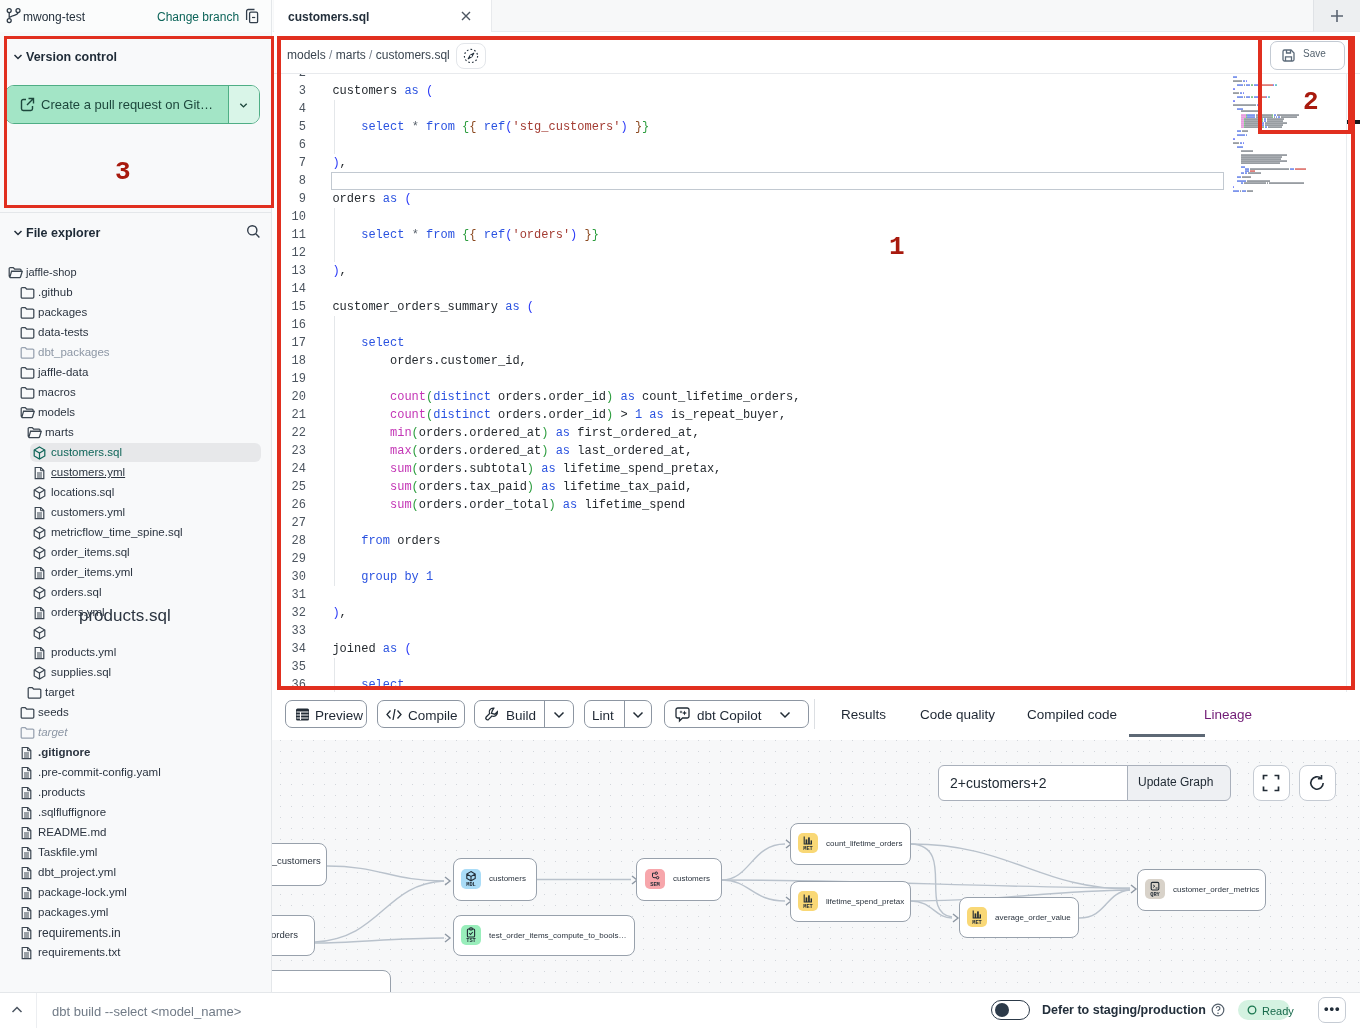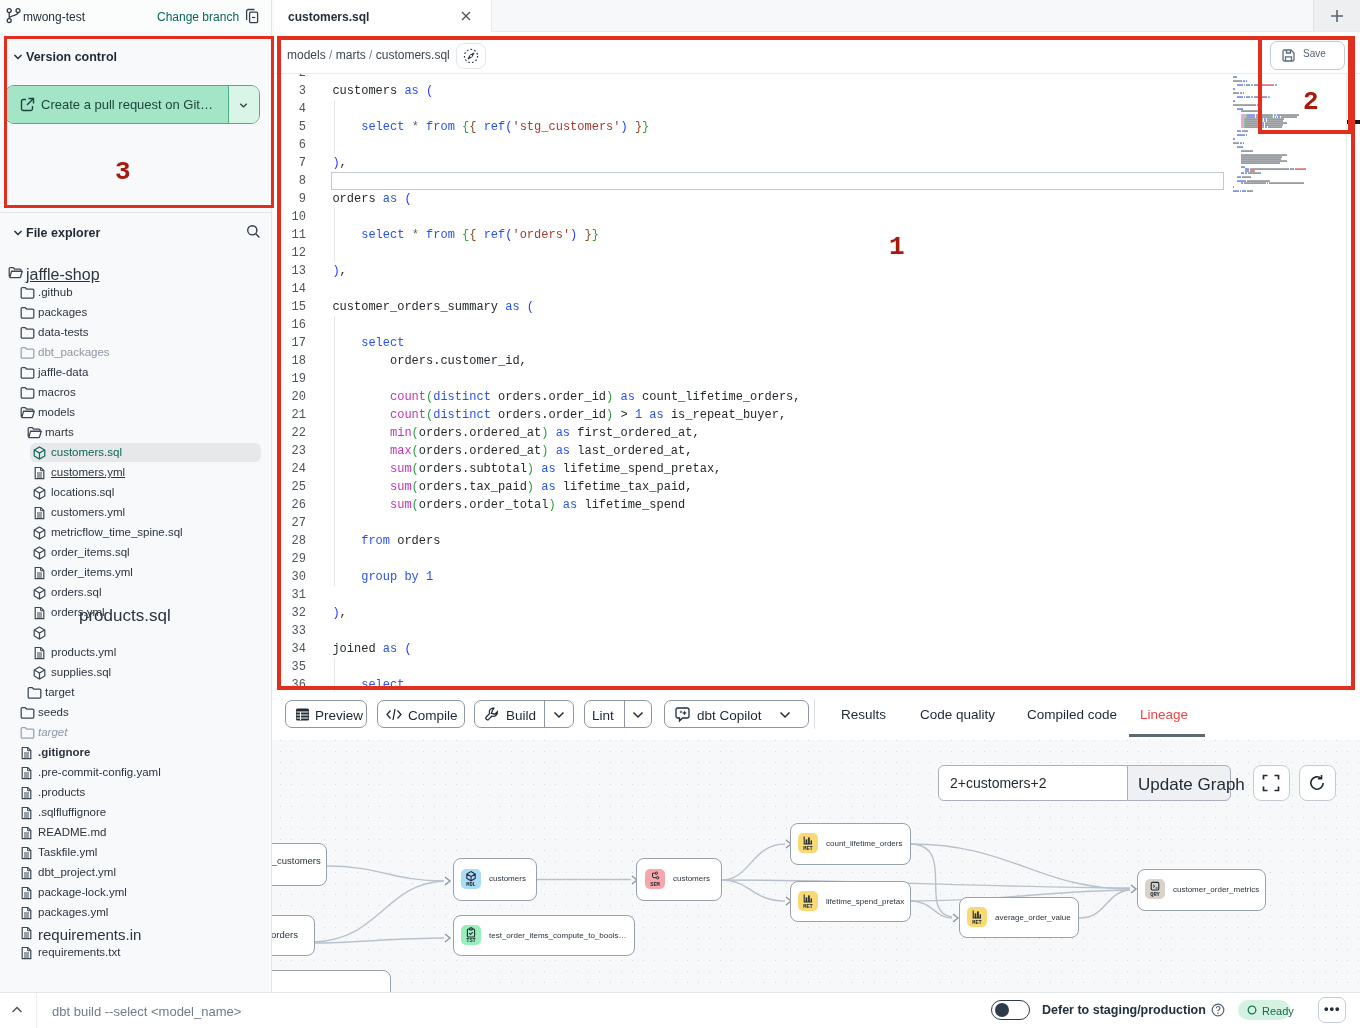--- a/index.html
+++ b/index.html
@@ -68,21 +68,21 @@
 <div class="abs" style="left:26px;top:226px;font-size:12.5px;font-weight:bold;color:#1e2a36;">File explorer</div>
 <svg class="abs" style="left:246px;top:224px" width="15" height="15" viewBox="0 0 15 15">
     <circle cx="6.3" cy="6.3" r="4.6" fill="none" stroke="#333e4b" stroke-width="1.4"></circle>
     <path d="M9.8 9.8 L13.4 13.4" stroke="#333e4b" stroke-width="1.4"></path>
   </svg>
 
 <div id="tree" class="abs" style="left:0;top:262px;width:271px;height:700px;">
     <svg class="abs" style="left:8px;top:4px" width="15" height="13" viewBox="0 0 15 13">
       <path d="M1.2 2.6 A1.1 1.1 0 0 1 2.3 1.5 H5.2 L6.6 3 H12 A1.1 1.1 0 0 1 13.1 4.1 V5 H3.6 L1.9 11 H2 A1 1 0 0 1 1.2 10.2 Z M3.9 5.4 H14.2 L12.6 10.8 A1.1 1.1 0 0 1 11.5 11.6 H2.3 A1.1 1.1 0 0 1 1.6 11.2" fill="none" stroke="#3b4651" stroke-width="1.25"></path>
     </svg>
-<div class="abs" style="left:26px;top:4px;font-size:16px;color:#2b3440;text-decoration:underline;">jaffle-shop</div>
+<div class="abs" style="left:26px;top:4px;font-size:11px;color:#2b3440;">jaffle-shop</div>
 <svg class="abs" style="left:20px;top:24px" width="15" height="13" viewBox="0 0 15 13">
       <path d="M1.2 11 V2.6 A1.1 1.1 0 0 1 2.3 1.5 H5.2 L6.6 3 H12.7 A1.1 1.1 0 0 1 13.8 4.1 V11 A1.1 1.1 0 0 1 12.7 12.1 H2.3 A1.1 1.1 0 0 1 1.2 11 Z" fill="none" stroke="#3b4651" stroke-width="1.25"></path>
     </svg>
 <div class="abs" style="left:38px;top:24px;font-size:11.5px;color:#2b3440;">.github</div>
 <svg class="abs" style="left:20px;top:44px" width="15" height="13" viewBox="0 0 15 13">
       <path d="M1.2 11 V2.6 A1.1 1.1 0 0 1 2.3 1.5 H5.2 L6.6 3 H12.7 A1.1 1.1 0 0 1 13.8 4.1 V11 A1.1 1.1 0 0 1 12.7 12.1 H2.3 A1.1 1.1 0 0 1 1.2 11 Z" fill="none" stroke="#3b4651" stroke-width="1.25"></path>
     </svg>
 <div class="abs" style="left:38px;top:44px;font-size:11.5px;color:#2b3440;">packages</div>
 <svg class="abs" style="left:20px;top:64px" width="15" height="13" viewBox="0 0 15 13">
       <path d="M1.2 11 V2.6 A1.1 1.1 0 0 1 2.3 1.5 H5.2 L6.6 3 H12.7 A1.1 1.1 0 0 1 13.8 4.1 V11 A1.1 1.1 0 0 1 12.7 12.1 H2.3 A1.1 1.1 0 0 1 1.2 11 Z" fill="none" stroke="#3b4651" stroke-width="1.25"></path>
@@ -238,21 +238,21 @@
       <path d="M2.2 1.5 H7.8 L10.8 4.5 V12.6 H2.2 Z" fill="none" stroke="#3b4651" stroke-width="1.2"></path>
       <path d="M7.6 1.7 V4.7 H10.6" fill="none" stroke="#3b4651" stroke-width="1"></path>
       <path d="M4 7 H9 M4 9 H9 M4 11 H9" stroke="#3b4651" stroke-width="1"></path>
     </svg>
 <div class="abs" style="left:38px;top:644px;font-size:11.5px;color:#2b3440;">packages.yml</div>
 <svg class="abs" style="left:20px;top:664px" width="13" height="14" viewBox="0 0 13 14">
       <path d="M2.2 1.5 H7.8 L10.8 4.5 V12.6 H2.2 Z" fill="none" stroke="#3b4651" stroke-width="1.2"></path>
       <path d="M7.6 1.7 V4.7 H10.6" fill="none" stroke="#3b4651" stroke-width="1"></path>
       <path d="M4 7 H9 M4 9 H9 M4 11 H9" stroke="#3b4651" stroke-width="1"></path>
     </svg>
-<div class="abs" style="left:38px;top:664px;font-size:15px;color:#2b3440;">requirements.in</div>
+<div class="abs" style="left:38px;top:664px;font-size:12px;color:#2b3440;">requirements.in</div>
 <svg class="abs" style="left:20px;top:684px" width="13" height="14" viewBox="0 0 13 14">
       <path d="M2.2 1.5 H7.8 L10.8 4.5 V12.6 H2.2 Z" fill="none" stroke="#3b4651" stroke-width="1.2"></path>
       <path d="M7.6 1.7 V4.7 H10.6" fill="none" stroke="#3b4651" stroke-width="1"></path>
       <path d="M4 7 H9 M4 9 H9 M4 11 H9" stroke="#3b4651" stroke-width="1"></path>
     </svg>
 <div class="abs" style="left:38px;top:684px;font-size:11.5px;color:#2b3440;">requirements.txt</div>
   </div>
 
 <div class="abs" style="left:272px;top:32px;width:1088px;height:42px;background:#fff;border-bottom:1px solid #e8eaed;"></div>
 <div class="abs" style="left:287px;top:48px;font-size:12px;color:#3a4550;">models <span style="color:#7b8591">/</span> marts <span style="color:#7b8591">/</span> customers.sql</div>
@@ -435,21 +435,21 @@
     <path d="M7 4.2 l.5 1.2 l1.2 .5 l-1.2 .5 l-.5 1.2 l-.5 -1.2 l-1.2 -.5 l1.2 -.5 Z" fill="#222c36"></path>
   </svg>
 <div class="abs" style="left:697px;top:708px;font-size:13.5px;color:#1e2733;">dbt Copilot</div>
 <svg class="abs" style="left:779px;top:710px" width="12" height="10" viewBox="0 0 12 10">
     <path d="M1.5 2.5 L6 7 L10.5 2.5" fill="none" stroke="#222c36" stroke-width="1.5"></path>
   </svg>
 <div class="abs" style="left:814px;top:699px;width:1px;height:30px;background:#dcdfe3;"></div>
 <div class="abs" style="left:841px;top:707px;font-size:13.5px;color:#1e2733;">Results</div>
 <div class="abs" style="left:920px;top:707px;font-size:13.5px;color:#1e2733;">Code quality</div>
 <div class="abs" style="left:1027px;top:707px;font-size:13.5px;color:#1e2733;">Compiled code</div>
-<div class="abs" style="left:1140px;top:707px;font-size:13.5px;color:#ef4444;text-align:center;">Lineage</div>
+<div class="abs" style="left:1204px;top:707px;font-size:13.5px;color:#701a75;text-align:center;">Lineage</div>
 <div class="abs" style="left:1129px;top:734px;width:76px;height:2.5px;background:#5d6875;"></div>
 
 <div id="lineage" class="abs" style="left:272px;top:740px;width:1088px;height:252px;background:#f7f8f9;background-image:radial-gradient(circle, #d2d6db 0.8px, transparent 1px);background-size:11px 11px;background-position:3px 6px;overflow:hidden;">
 <svg class="abs" style="left:0;top:0" width="1088" height="252" viewBox="0 0 1088 252">
 <g fill="none" stroke="#b9c2cc" stroke-width="1.4">
 <path d="M55,126 C108,126 120,141 172,141"></path>
 <path d="M43,203 C80,203 125,198 172,198"></path>
 <path d="M43,202 C110,198 112,144 172,141"></path>
 <path d="M265,139.5 L359,139.5"></path>
 <path d="M450,140 C478,140 480,104 513,104"></path>
@@ -535,21 +535,21 @@
 <div class="abs" style="left:873px;top:139px;width:20px;height:20px;background:#d8d2c9;border-radius:5px;"></div>
     <svg class="abs" style="left:873px;top:139px" width="20" height="20" viewBox="0 0 20 20">
       <rect x="6.2" y="3.4" width="7.6" height="7.6" rx="1.2" fill="none" stroke="#222c36" stroke-width="1.1"></rect>
       <path d="M8.2 6 l1.6 1.2 l-1.6 1.2 M10.6 9 h2" fill="none" stroke="#222c36" stroke-width="1"></path>
       <text x="10" y="17" text-anchor="middle" font-family="Liberation Mono, monospace" font-size="5.4" font-weight="bold" fill="#222c36">QRY</text>
     </svg>
 <div class="abs" style="left:901px;top:145px;font-size:8px;color:#2a333e;letter-spacing:0px;white-space:nowrap;">customer_order_metrics</div>
 <div class="abs" style="left:666px;top:25px;width:190px;height:36px;background:#fff;border:1px solid #a9b0bb;border-radius:6px 0 0 6px;"></div>
 <div class="abs" style="left:678px;top:35px;font-size:14px;color:#222c36;">2+customers+2</div>
 <div class="abs" style="left:855px;top:25px;width:104px;height:36px;background:#eef0f3;border:1px solid #a9b0bb;border-radius:0 6px 6px 0;"></div>
-<div class="abs" style="left:866px;top:35px;font-size:17px;color:#222c36;">Update Graph</div>
+<div class="abs" style="left:866px;top:35px;font-size:12px;color:#222c36;">Update Graph</div>
 <div class="abs" style="left:981px;top:25px;width:37px;height:36px;background:#fff;border:1px solid #c5cbd3;border-radius:8px;"></div>
 <svg class="abs" style="left:990px;top:34px" width="18" height="18" viewBox="0 0 18 18">
       <path d="M1.5 5.5 V1.5 H5.5 M12.5 1.5 H16.5 V5.5 M16.5 12.5 V16.5 H12.5 M5.5 16.5 H1.5 V12.5" fill="none" stroke="#222c36" stroke-width="1.7"></path>
     </svg>
 <div class="abs" style="left:1027px;top:25px;width:37px;height:36px;background:#fff;border:1px solid #c5cbd3;border-radius:8px;"></div>
 <svg class="abs" style="left:1036px;top:34px" width="18" height="18" viewBox="0 0 18 18">
       <path d="M15.2 9 a6.2 6.2 0 1 1 -2 -4.6" fill="none" stroke="#222c36" stroke-width="1.6"></path>
       <path d="M13.5 1 V4.6 H9.9" fill="none" stroke="#222c36" stroke-width="1.6"></path>
     </svg>
 </div>

